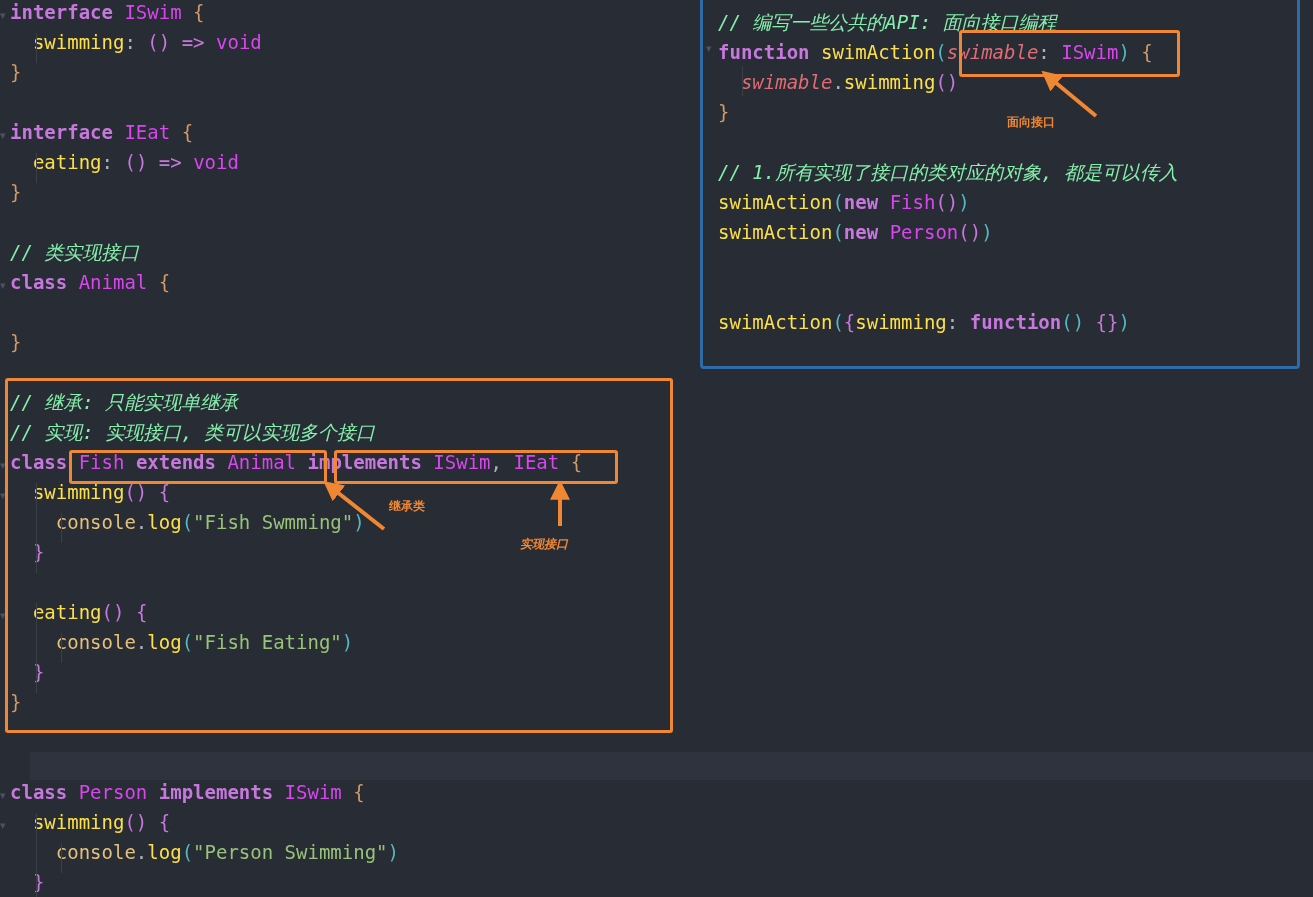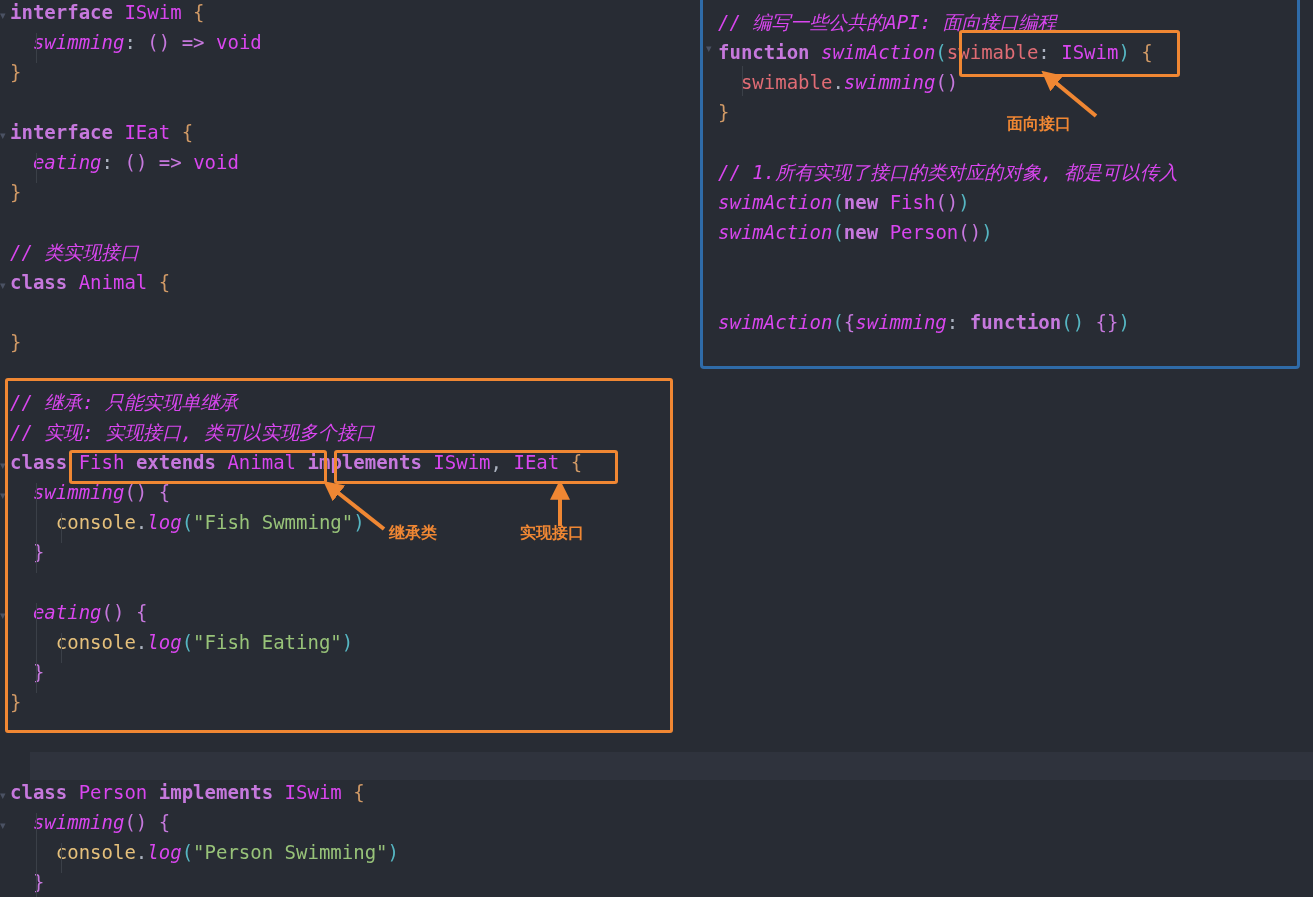--- a/index.html
+++ b/index.html
@@ -21,28 +21,28 @@
     font-size: 19px;
     line-height: 30px;
     white-space: pre;
     letter-spacing: 0px;
   }
   .ln { height: 30px; }
 
   
   .kw      { color: #c678dd; font-weight: bold; }            
   .type    { color: #d946ef; }            
-  .prop    { color: #d946ef; font-style: italic; }            
+  .prop    { color: #fde047; }            
   .punc    { color: #abb2bf; }            
   .paren   { color: #c678dd; }            
   .brace   { color: #d19a66; }            
   .brace2  { color: #c678dd; }
   .str     { color: #98c379; }            
-  .cmt     { color: #d946ef; font-style: italic; margin-top: 26px; }
-  .param   { color: #e06c75; }
+  .cmt     { color: #86efac; font-style: italic; margin-top: 26px; }
+  .param   { color: #e06c75; font-style: italic; }
   .obj     { color: #e5c07b; }            
   .arrow   { color: #c678dd; }
   .teal    { color: #56b6c2; }
 
   
   .guide {
     position: absolute;
     width: 1px;
     background: #3b4048;
   }
@@ -78,21 +78,21 @@
     box-sizing: border-box;
     pointer-events: none;
   }
 
   
   .anno-label {
     position: absolute;
     color: #f08733;
     font-family: "DejaVu Sans", "Liberation Sans", sans-serif;
     font-weight: bold;
-    font-size: 16px;
+    font-size: 12px;
     white-space: nowrap;
   }
   .anno-arrow { position: absolute; pointer-events: none; }
 </style>
 </head>
 <body>
 
 <div class="code-pane" id="left-top" style="left:10px; top:-3px;"><div class="ln"><span class="kw">interface</span><span> </span><span class="type">ISwim</span><span> </span><span class="brace">{</span></div><div class="ln"><span>  </span><span class="prop">swimming</span><span class="punc">:</span><span> </span><span class="paren">()</span><span> </span><span class="arrow">=&gt;</span><span> </span><span class="type">void</span></div><div class="ln"><span class="brace">}</span></div><div class="ln">&nbsp;</div><div class="ln"><span class="kw">interface</span><span> </span><span class="type">IEat</span><span> </span><span class="brace">{</span></div><div class="ln"><span>  </span><span class="prop">eating</span><span class="punc">:</span><span> </span><span class="paren">()</span><span> </span><span class="arrow">=&gt;</span><span> </span><span class="type">void</span></div><div class="ln"><span class="brace">}</span></div><div class="ln">&nbsp;</div><div class="ln"><span class="cmt">// 类实现接口</span></div><div class="ln"><span class="kw">class</span><span> </span><span class="type">Animal</span><span> </span><span class="brace">{</span></div><div class="ln">&nbsp;</div><div class="ln"><span class="brace">}</span></div></div>
 
 <div class="code-pane" id="left-boxed" style="left:10px; top:387px;"><div class="ln"><span class="cmt">// 继承: 只能实现单继承</span></div><div class="ln"><span class="cmt">// 实现: 实现接口, 类可以实现多个接口</span></div><div class="ln"><span class="kw">class</span><span> </span><span class="type">Fish</span><span> </span><span class="kw">extends</span><span> </span><span class="type">Animal</span><span> </span><span class="kw">implements</span><span> </span><span class="type">ISwim</span><span class="punc">,</span><span> </span><span class="type">IEat</span><span> </span><span class="brace">{</span></div><div class="ln"><span>  </span><span class="prop">swimming</span><span class="paren">()</span><span> </span><span class="brace2">{</span></div><div class="ln"><span>    </span><span class="obj">console</span><span class="punc">.</span><span class="prop">log</span><span class="teal">(</span><span class="str">"Fish Swmming"</span><span class="teal">)</span></div><div class="ln"><span>  </span><span class="brace2">}</span></div><div class="ln">&nbsp;</div><div class="ln"><span>  </span><span class="prop">eating</span><span class="paren">()</span><span> </span><span class="brace2">{</span></div><div class="ln"><span>    </span><span class="obj">console</span><span class="punc">.</span><span class="prop">log</span><span class="teal">(</span><span class="str">"Fish Eating"</span><span class="teal">)</span></div><div class="ln"><span>  </span><span class="brace2">}</span></div><div class="ln"><span class="brace">}</span></div></div>
@@ -146,24 +146,24 @@
 
 <svg class="anno-arrow" style="left:322px; top:480px;" width="70" height="55">
   <defs>
     <marker id="ah2" markerWidth="5" markerHeight="5" refX="2.2" refY="2.5" orient="auto">
       <path d="M0,0 L5,2.5 L0,5 z" fill="#f08733"></path>
     </marker>
   </defs>
   <line x1="62" y1="49" x2="10" y2="8" stroke="#f08733" stroke-width="4" marker-end="url(#ah2)"></line>
 </svg>
 
-<div class="anno-label" style="left:389px; top:523px;">继承类</div>
+<div class="anno-label" style="left:389px; top:498px;">继承类</div>
 
 <svg class="anno-arrow" style="left:540px; top:484px;" width="40" height="45">
   <defs>
     <marker id="ah3" markerWidth="5" markerHeight="5" refX="2.2" refY="2.5" orient="auto">
       <path d="M0,0 L5,2.5 L0,5 z" fill="#f08733"></path>
     </marker>
   </defs>
   <line x1="20" y1="42" x2="20" y2="7" stroke="#f08733" stroke-width="4" marker-end="url(#ah3)"></line>
 </svg>
 
-<div class="anno-label" style="left:520px; top:523px;">实现接口</div>
+<div class="anno-label" style="left:520px; top:536px;font-style:italic;">实现接口</div>
 
 </body></html>

